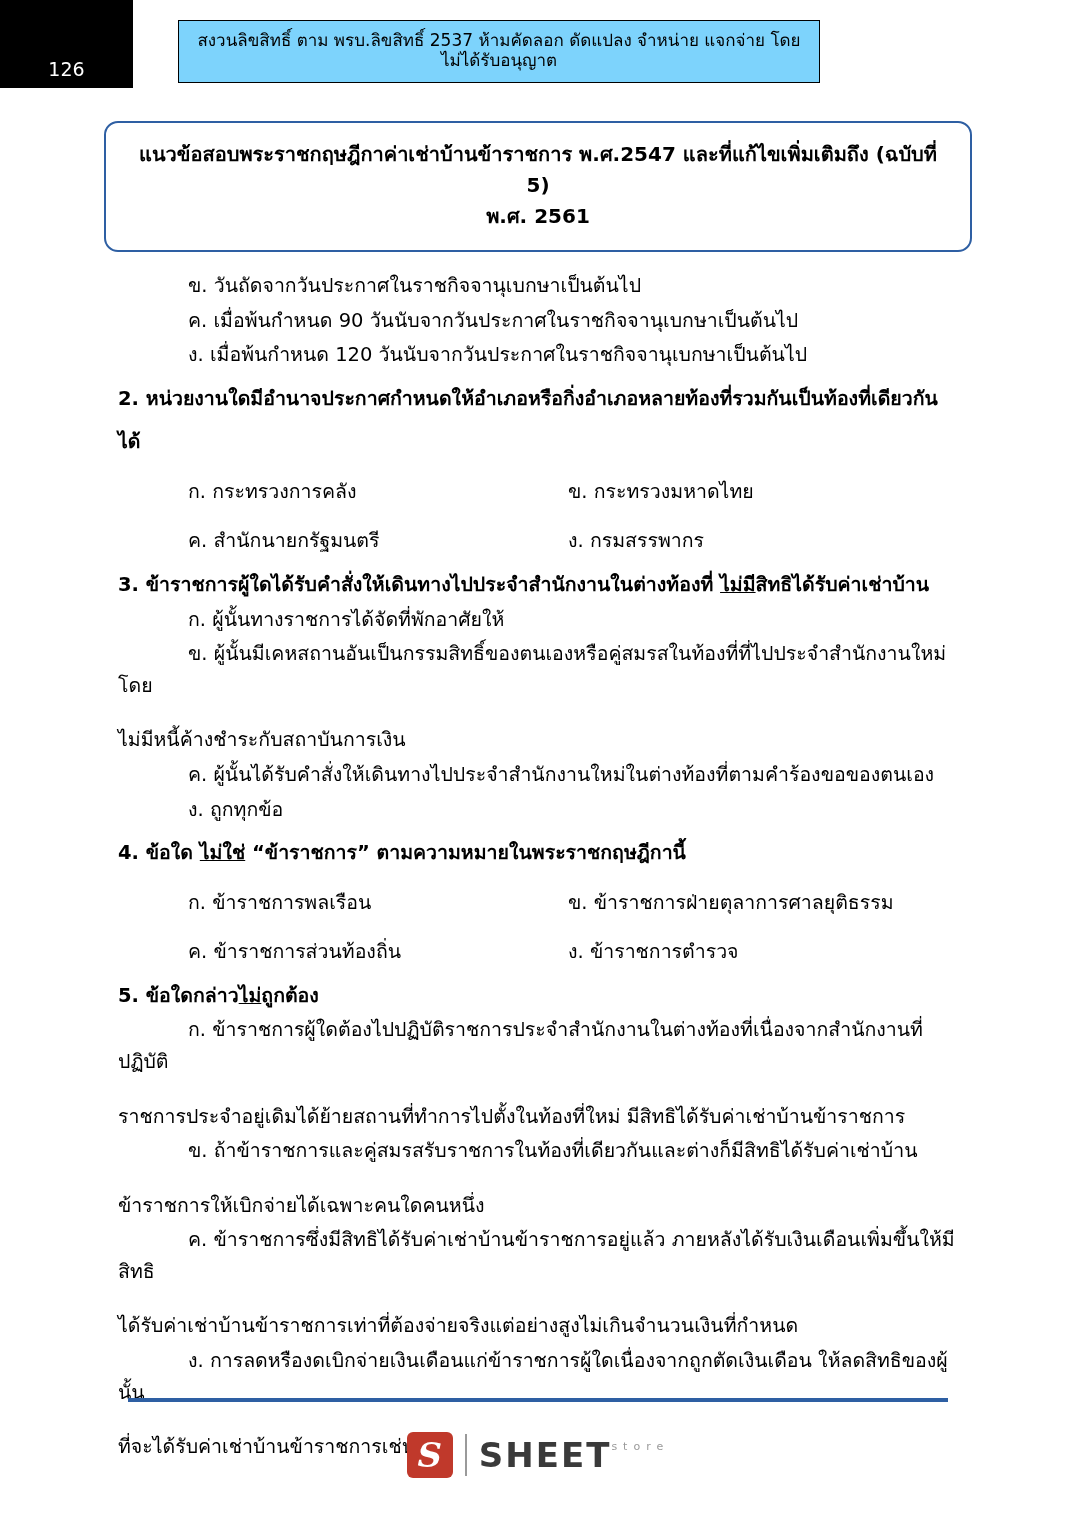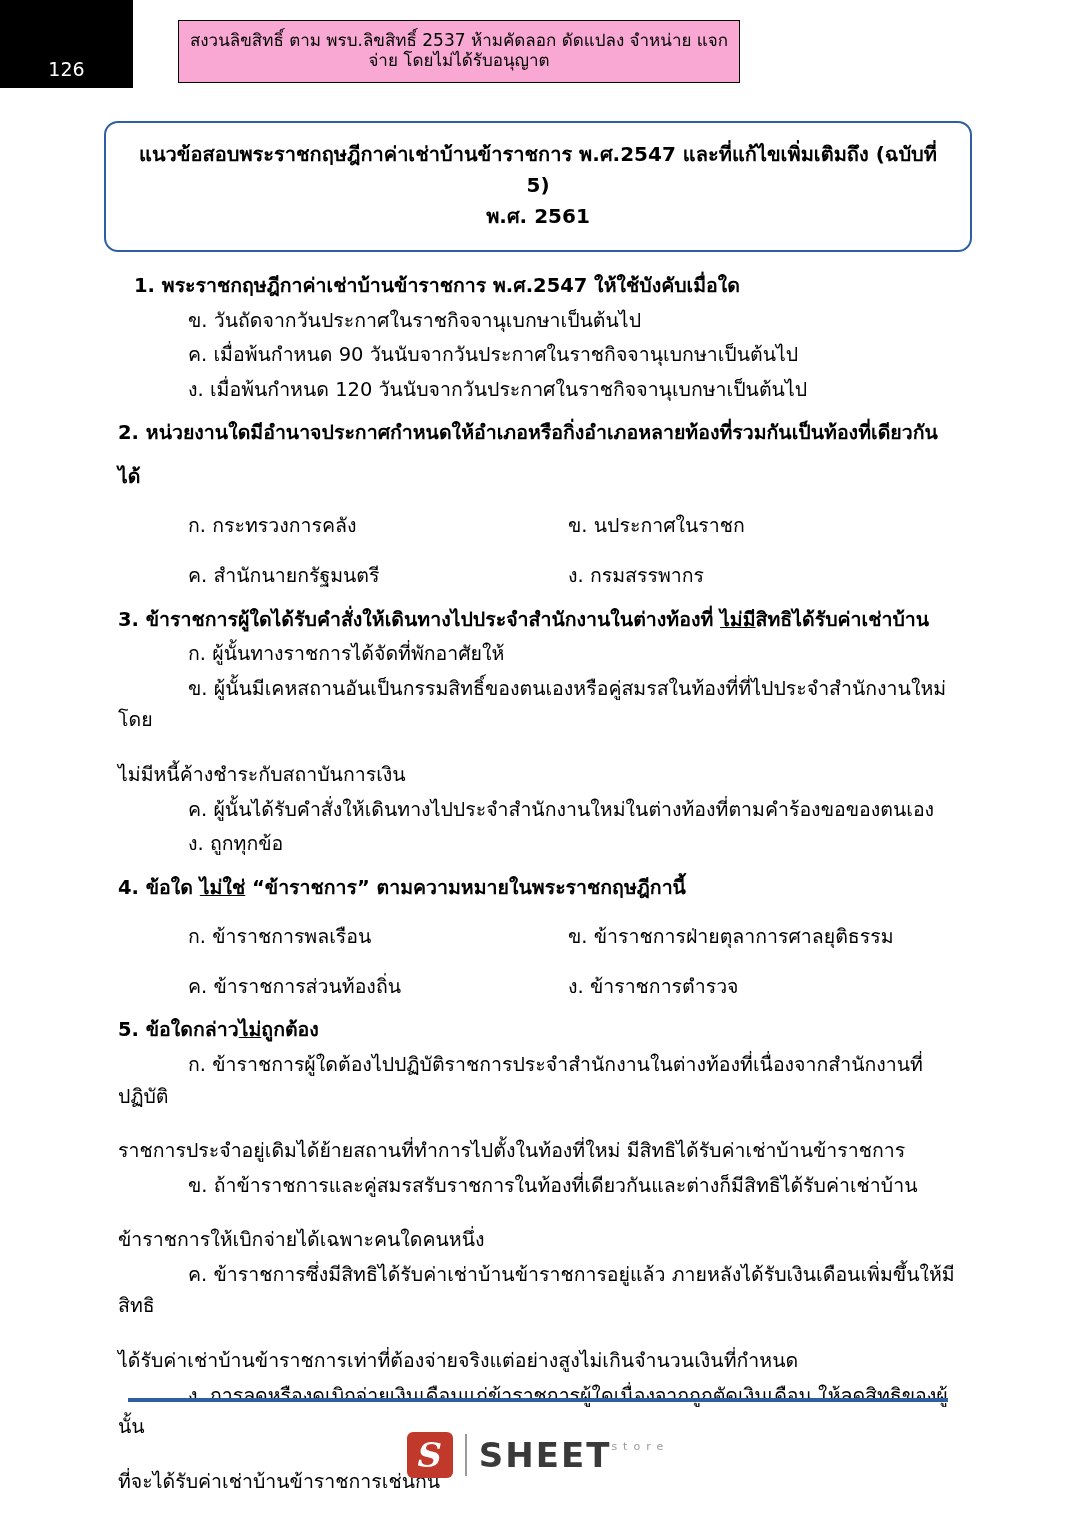--- a/index.html
+++ b/index.html
@@ -33,28 +33,28 @@
     align-items: flex-end;
     justify-content: center;
     padding-bottom: 8px;
     box-sizing: border-box;
     font-size: 19px;
   }
   .copyright-box {
     position: absolute;
     left: 178px;
     top: 20px;
-    width: 562px;
+    width: 642px;
     border: 1px solid #000000;
     box-sizing: border-box;
     padding: 9px 10px 11px 10px;
     text-align: center;
     font-size: 17px;
     line-height: 1.2;
-    background: #f9a8d4;
+    background: #7dd3fc;
   }
 
   
   .title-box {
     margin: 26px 104px 0 104px;
     border: 2px solid #2e5fa3;
     border-radius: 14px;
     padding: 16px 28px 18px 28px;
     text-align: center;
     font-weight: bold;
@@ -170,36 +170,32 @@
   <div class="copyright-box">สงวนลิขสิทธิ์ ตาม พรบ.ลิขสิทธิ์ 2537 ห้ามคัดลอก ดัดแปลง จำหน่าย แจกจ่าย โดยไม่ได้รับอนุญาต</div>
 </div>
 
 <div class="title-box">
   <div>แนวข้อสอบพระราชกฤษฎีกาค่าเช่าบ้านข้าราชการ พ.ศ.2547 และที่แก้ไขเพิ่มเติมถึง (ฉบับที่ 5)</div>
   <div>พ.ศ. 2561</div>
 </div>
 
 <div class="content">
 
-  <div class="q">
-    <span>1.</span>
-    <span>พระราชกฤษฎีกาค่าเช่าบ้านข้าราชการ พ.ศ.2547 ให้ใช้บังคับเมื่อใด</span>
-  </div>
   <div class="opt">ข. วันถัดจากวันประกาศในราชกิจจานุเบกษาเป็นต้นไป</div>
   <div class="opt">ค. เมื่อพ้นกำหนด 90 วันนับจากวันประกาศในราชกิจจานุเบกษาเป็นต้นไป</div>
   <div class="opt">ง. เมื่อพ้นกำหนด 120 วันนับจากวันประกาศในราชกิจจานุเบกษาเป็นต้นไป</div>
 
   <div class="q flush">
     <span>2.</span>
     <span>หน่วยงานใดมีอำนาจประกาศกำหนดให้อำเภอหรือกิ่งอำเภอหลายท้องที่รวมกันเป็นท้องที่เดียวกัน</span>
   </div>
   <div class="q flush">ได้</div>
   <div class="two-col">
     <div class="col-a">ก. กระทรวงการคลัง</div>
-    <div class="col-b">ข. นประกาศในราชก</div>
+    <div class="col-b">ข. กระทรวงมหาดไทย</div>
   </div>
   <div class="two-col">
     <div class="col-a">ค. สำนักนายกรัฐมนตรี</div>
     <div class="col-b">ง. กรมสรรพากร</div>
   </div>
 
   <div class="q flush">
     <span>3.</span>
     <span>ข้าราชการผู้ใดได้รับคำสั่งให้เดินทางไปประจำสำนักงานในต่างท้องที่ </span><span class="u-italic">ไม่มี</span><span>สิทธิได้รับค่าเช่าบ้าน</span>
   </div>

